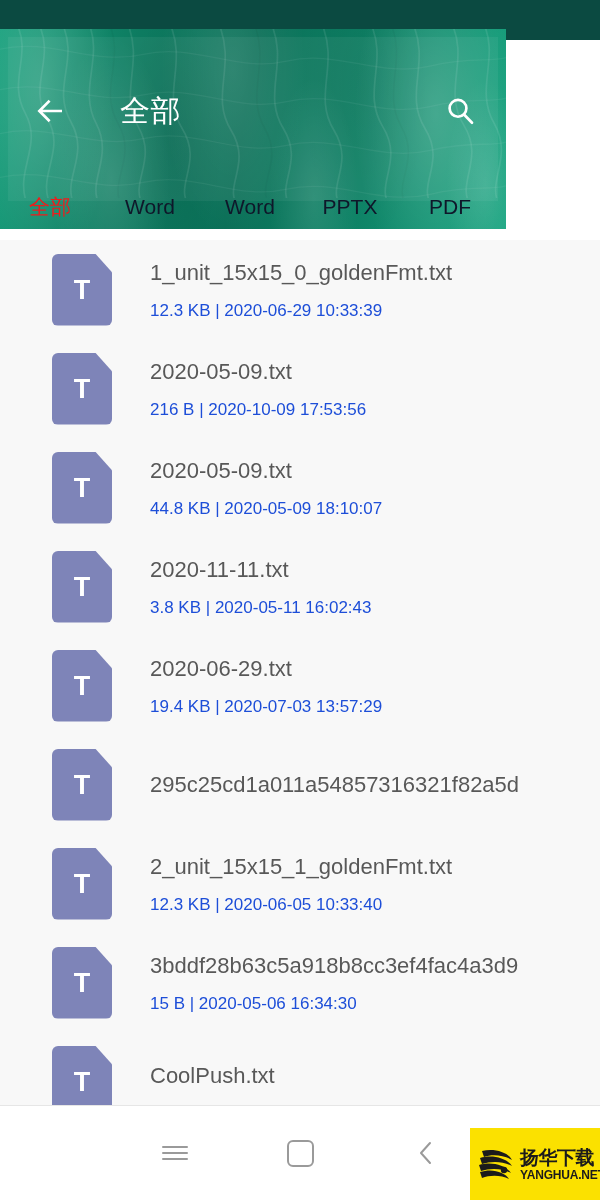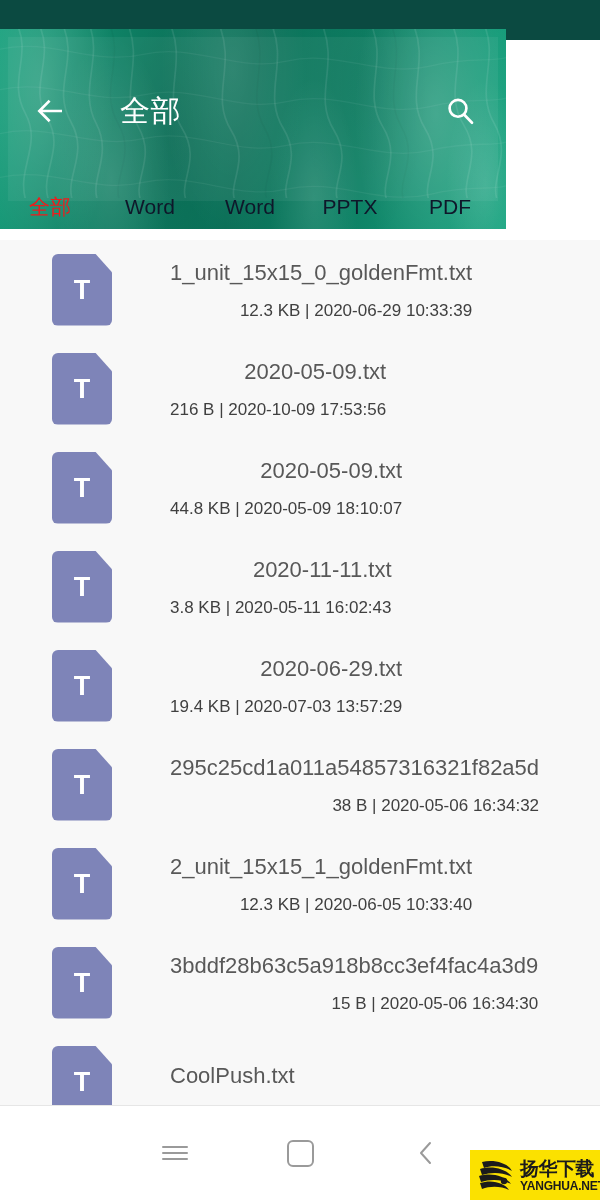--- a/index.html
+++ b/index.html
@@ -142,38 +142,37 @@
   }
   .file-icon .glyph {
     font-size: 27px;
     font-weight: 700;
     color: #ffffff;
     line-height: 1;
     transform: translateY(1px);
     letter-spacing: 0;
   }
   .row-text {
-    margin-left: 58px;
+    margin-left: 38px;
     display: flex;
     flex-direction: column;
     justify-content: center;
     overflow: hidden;
-    align-items: flex-end;
   }
   .file-name {
     font-size: 22px;
     color: #585858;
     line-height: 30px;
     white-space: nowrap;
     overflow: hidden;
   }
   .file-meta {
     margin-top: 12px;
     font-size: 17px;
-    color: #404040;
+    color: #1d4ed8;
     line-height: 22px;
     white-space: nowrap;
   }
   .list-bottom-line {
     position: absolute;
     left: 0; top: 1105px;
     width: 600px;
     height: 1px;
     background: #e6e6e6;
   }
@@ -207,21 +206,21 @@
   .nav-square {
     width: 23px; height: 23px;
     border: 2px solid #9a9a9a;
     border-radius: 6px;
   }
 
   
   .watermark {
     position: absolute;
     right: 0; bottom: 0;
-    width: 130px; height: 50px;
+    width: 130px; height: 72px;
     background: #fbe100;
     display: flex;
     align-items: center;
     overflow: hidden;
   }
   .wm-globe {
     flex: 0 0 auto;
     margin-left: 4px;
     width: 44px; height: 44px;
   }
@@ -364,21 +363,20 @@
         <div class="file-meta">19.4 KB | 2020-07-03 13:57:29</div>
       </div>
     </div>
 
     <div class="row">
       <div class="file-icon">
         <span class="glyph">T</span>
       </div>
       <div class="row-text">
         <div class="file-name">295c25cd1a011a54857316321f82a5d</div>
-        <div class="file-meta">38 B | 2020-05-06 16:34:32</div>
       </div>
     </div>
 
     <div class="row">
       <div class="file-icon">
         <span class="glyph">T</span>
       </div>
       <div class="row-text">
         <div class="file-name">2_unit_15x15_1_goldenFmt.txt</div>
         <div class="file-meta">12.3 KB | 2020-06-05 10:33:40</div>

